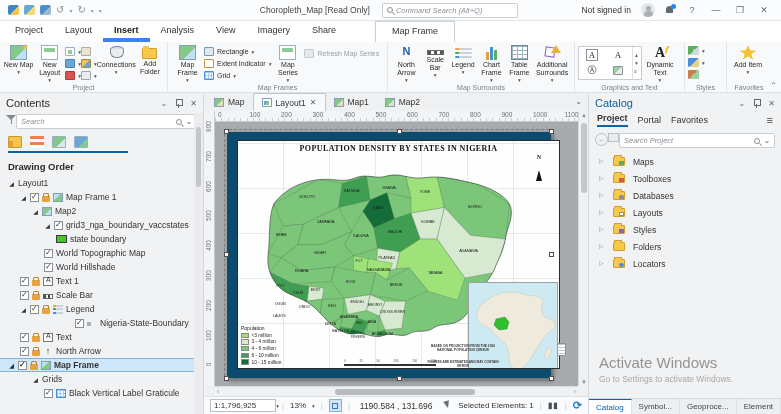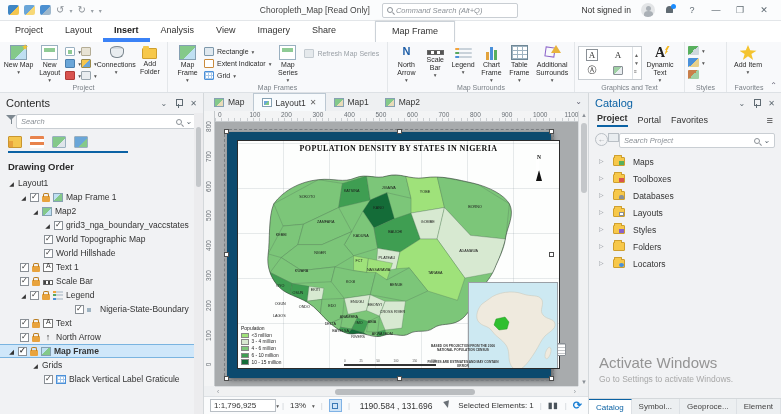--- a/index.html
+++ b/index.html
@@ -478,20 +478,24 @@
       </div>
       <div class="trow" style="padding-left: 32px;">
         <span class="exp">◢</span>
         <span class="ti ti-map2"></span>
         <span>Map2</span>
       </div>
       <div class="trow" style="padding-left: 44px;">
         <span class="exp">◢</span>
         <span class="cb"></span>
         <span>grid3_nga_boundary_vaccstates</span>
+      </div>
+      <div class="trow" style="padding-left: 56px;">
+        <span class="swatch" style="background: rgb(68, 199, 39);"></span>
+        <span>state boundary</span>
       </div>
       <div class="trow" style="padding-left: 44px;">
         <span class="cb"></span>
         <span>World Topographic Map</span>
       </div>
       <div class="trow" style="padding-left: 44px;">
         <span class="cb"></span>
         <span>World Hillshade</span>
       </div>
       <div class="trow" style="padding-left: 20px;">

